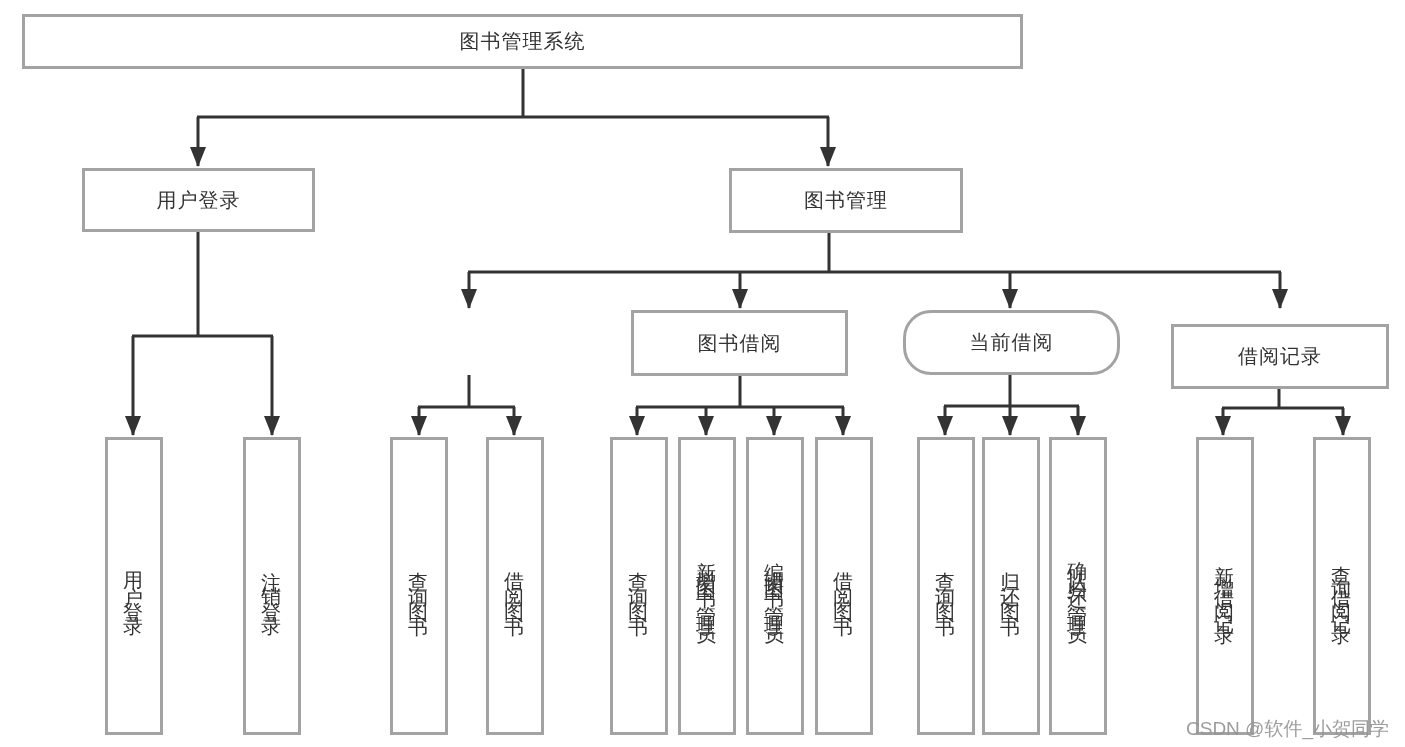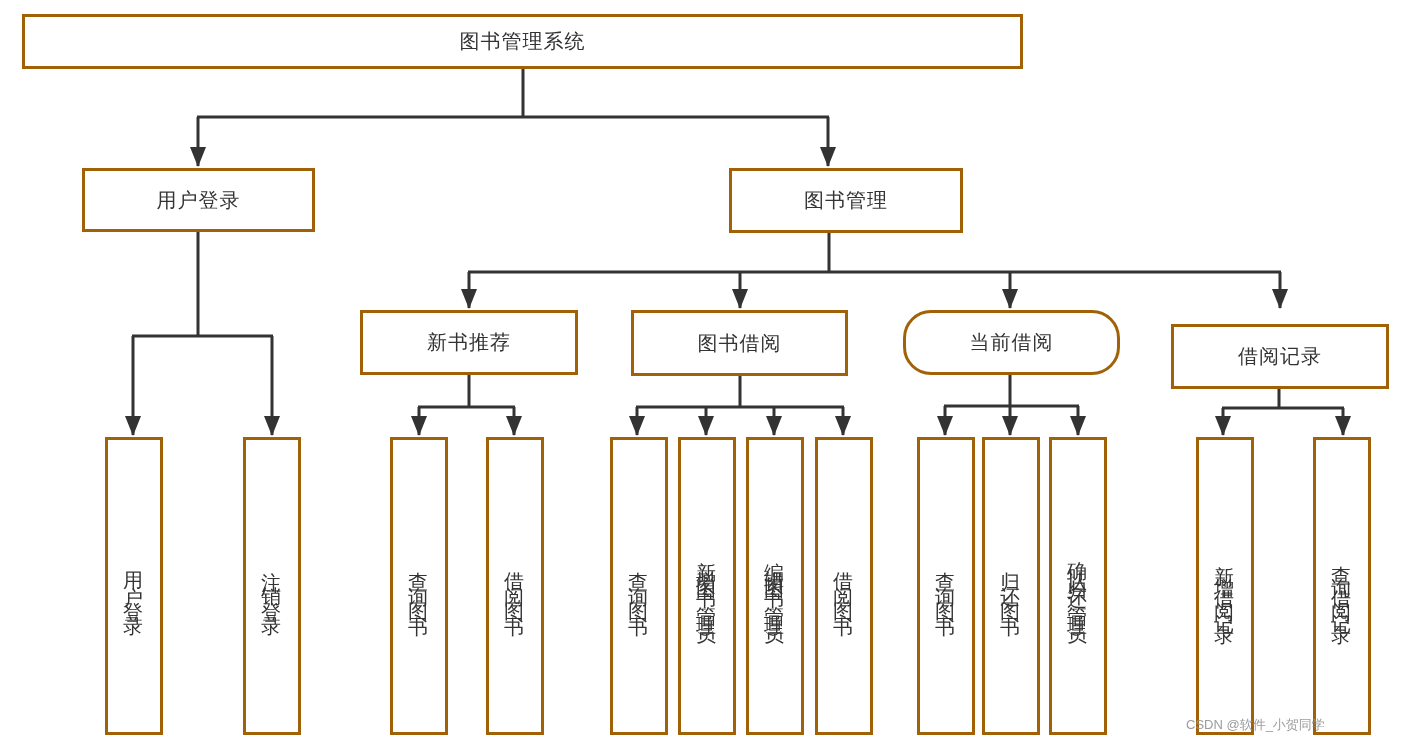--- a/index.html
+++ b/index.html
@@ -7,21 +7,21 @@
     position:relative;
     width:1405px;height:747px;
     background:#ffffff;
     font-family:"Liberation Sans","DejaVu Sans",sans-serif;
     overflow:hidden;
   }
   .connectors{position:absolute;left:0;top:0;z-index:1;}
   .node{
     position:absolute;
     box-sizing:border-box;
-    border:3px solid #a16207;
+    border:3px solid #a3a3a3;
     background:#ffffff;
     color:#333333;
     display:flex;
     align-items:center;
     justify-content:center;
     z-index:2;
     font-size:20px;
     letter-spacing:1px;
   }
   .vnode{
@@ -31,21 +31,21 @@
   }
   .ls15{letter-spacing:15px;}
   .ls12{letter-spacing:12px;}
   .ls9{letter-spacing:9px;}
   .watermark{
     position:absolute;
     left:1186px;top:716px;
     width:210px;
     z-index:3;
     color:rgba(148,148,148,0.92);
-    font-size:13px;
+    font-size:19px;
     white-space:nowrap;
   }
 </style>
 </head>
 <body>
 
 <div class="canvas">
 
   <svg class="connectors" width="1405" height="747" viewBox="0 0 1405 747">
     <defs>
@@ -94,23 +94,20 @@
     <span>图书管理系统</span>
   </div>
 
   <div class="node" style="left:82px;top:168px;width:233px;height:64px;">
     <span>用户登录</span>
   </div>
   <div class="node" style="left:712px;top:168px;width:234px;height:65px;margin-left:17px;">
     <span>图书管理</span>
   </div>
 
-  <div class="node" style="left:360px;top:310px;width:218px;height:65px;">
-    <span>新书推荐</span>
-  </div>
   <div class="node" style="left:631px;top:310px;width:217px;height:66px;font-family:Liberation Serif, serif;">
     <span>图书借阅</span>
   </div>
   <div class="node" style="left:903px;top:310px;width:217px;height:65px;border-radius:28px;">
     <span>当前借阅</span>
   </div>
   <div class="node" style="left:1171px;top:324px;width:218px;height:65px;">
     <span>借阅记录</span>
   </div>
 

